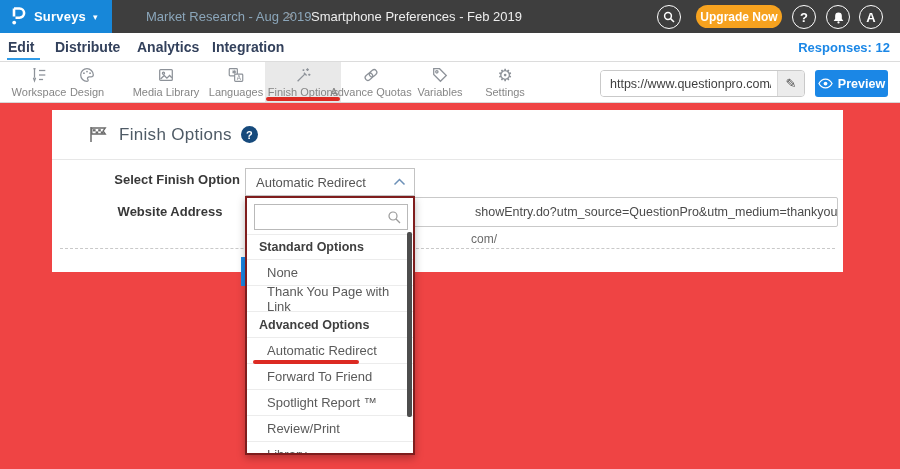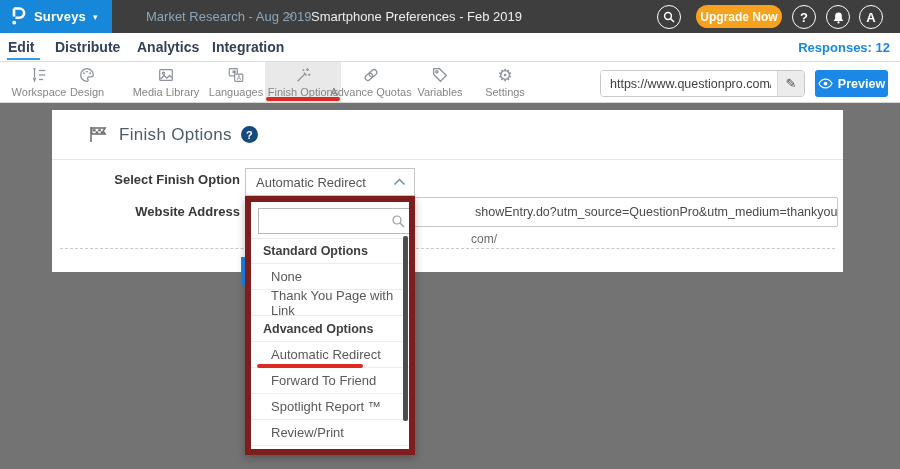--- a/index.html
+++ b/index.html
@@ -1,19 +1,19 @@
 <!DOCTYPE html>
 <html><head>
 <meta charset="utf-8">
 <style>
   * { margin:0; padding:0; box-sizing:border-box; }
   body { background:#fff; }
   #app {
     position:relative; width:900px; height:469px; overflow:hidden;
-    background:#737373; font-family:"Liberation Sans", sans-serif;
+    background:#ef4444; font-family:"Liberation Sans", sans-serif;
   }
   
   .hdr { position:absolute; left:0; top:0; width:900px; height:33px; background:#3e3e3e; }
   .brand { position:absolute; left:0; top:0; width:112px; height:33px; background:#1787d9;
            display:flex; align-items:center; cursor:pointer; }
   .logo { position:relative; width:34px; height:33px; }
   .logo svg { position:absolute; left:9px; top:6px; }
   .brand-label { color:#fff; font-size:13px; font-weight:bold; letter-spacing:.2px; }
   .brand-caret { color:#fff; font-size:9px; margin-left:7px; }
   .crumb-parent { position:absolute; left:146px; top:9px; font-size:13px; color:#8ba6ba; cursor:pointer; }
@@ -67,21 +67,21 @@
                color:#4a4a4a; font-family:"Liberation Sans", sans-serif; padding-left:176px; outline:none; }
   .web-hint { position:absolute; left:419px; top:122px; font-size:12px; color:#6b6b6b;text-align:center; }
   .dash { position:absolute; left:8px; top:138px; width:775px; border-top:1px dashed #c9c9c9; }
   .hidden-btn { position:absolute; left:241px; top:257px; width:7px; height:29px; background:#1b87e6; z-index:5; }
   
   .dd-trigger { position:absolute; left:245px; top:168px; width:170px; height:28px; background:#fff;
                 border:1px solid #c3c3c3; z-index:11; display:flex; align-items:center;
                 padding:0 8px 0 10px; cursor:pointer; }
   .dd-trigger .val { flex:1; font-size:13px; color:#555; }
   .dd-panel { position:absolute; left:245px; top:196px; width:170px; height:259px; background:#fff;
-              border:6px solid #7f1d1d; box-shadow:0 3px 8px rgba(0,0,0,.28); z-index:10; overflow:hidden; }
+              border:2px solid #7f1d1d; box-shadow:0 3px 8px rgba(0,0,0,.28); z-index:10; overflow:hidden; }
   .dd-search-wrap { position:absolute; left:7px; top:6px; width:154px; height:26px;
                     border:1px solid #b9b9b9; background:#fff; display:flex; align-items:center; }
   .dd-search-wrap input { flex:1; border:none; outline:none; font-size:12px; padding:0 4px 0 7px;
                           font-family:"Liberation Sans", sans-serif; min-width:0; }
   .dd-search-wrap .mag { margin-right:6px; display:flex; }
   .dd-list { position:absolute; left:0; top:36px; width:168px; }
   .dd-row { height:26px; display:flex; align-items:center; border-bottom:1px solid #ececec;
             font-size:13px; color:#5a5a5a; padding-left:20px; cursor:pointer; position:relative; }
   .dd-row.hdr-row { font-size:12.5px; font-weight:bold; color:#3f3f3f; padding-left:12px; cursor:default; }
   .dd-redline { position:absolute; left:6px; top:22px; width:106px; height:4px;
@@ -253,21 +253,21 @@
           <rect x="10.2" y="4.2" width="2.6" height="2.2" fill="#6b6b6b"></rect>
           <rect x="7.6" y="6.4" width="2.6" height="2.2" fill="#6b6b6b"></rect>
           <rect x="12.8" y="6.4" width="2.6" height="2.2" fill="#6b6b6b"></rect>
         </svg>
       </span>
       <h1>Finish Options</h1>
       <span class="help-dot">?</span>
     </div>
 
     <span class="flabel" style="left:48px; top:62px;">Select Finish Option</span>
-    <span class="flabel" style="left:48px; top:94px;">Website Address</span>
+    <span class="flabel" style="left:48px; top:94px;text-align:center;">Website Address</span>
 
     <input class="web-input" type="text" value="showEntry.do?utm_source=QuestionPro&amp;utm_medium=thankyoulink&amp;utm_" style="">
     <span class="web-hint">com/</span>
     <span class="dash"></span>
   </div>
 
   <span class="hidden-btn"></span>
 
   <div class="dd-trigger">
     <span class="val">Automatic Redirect</span>

